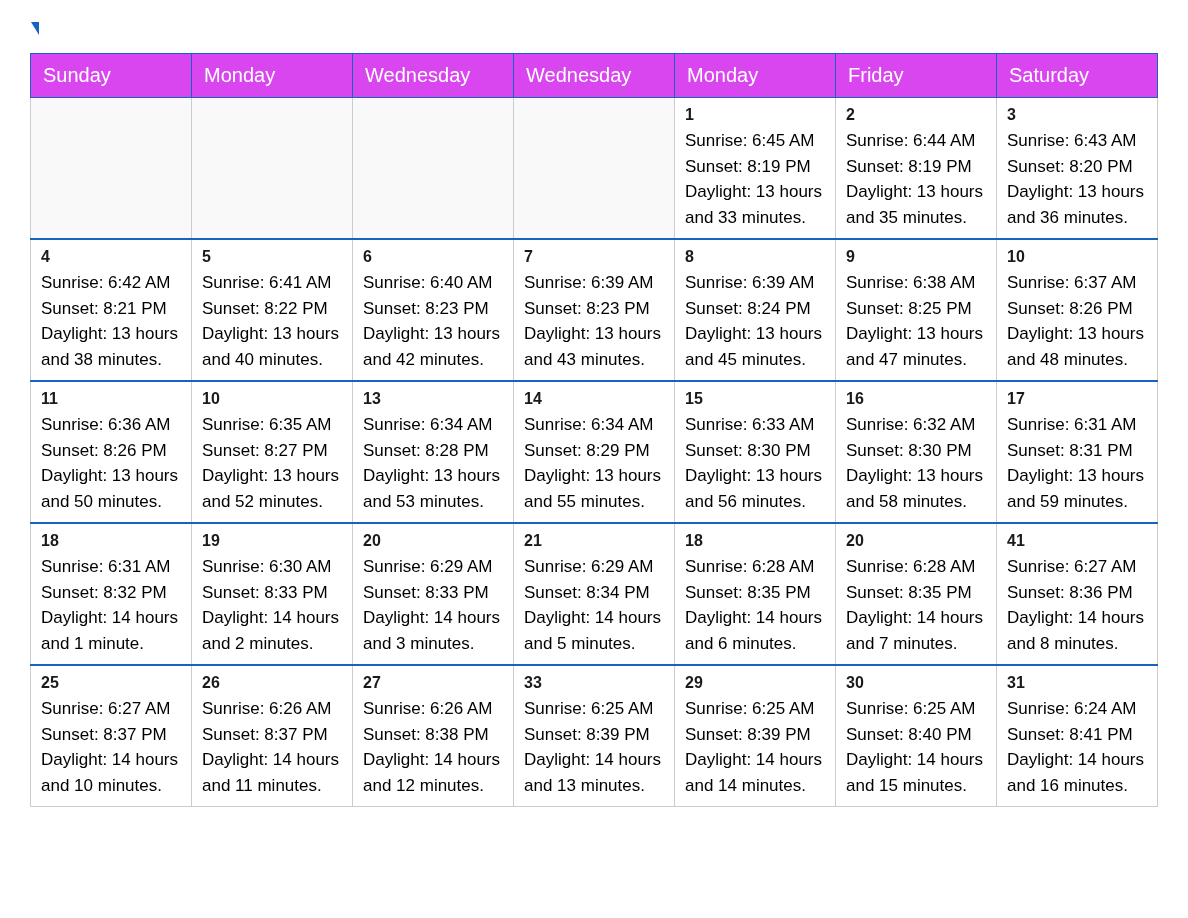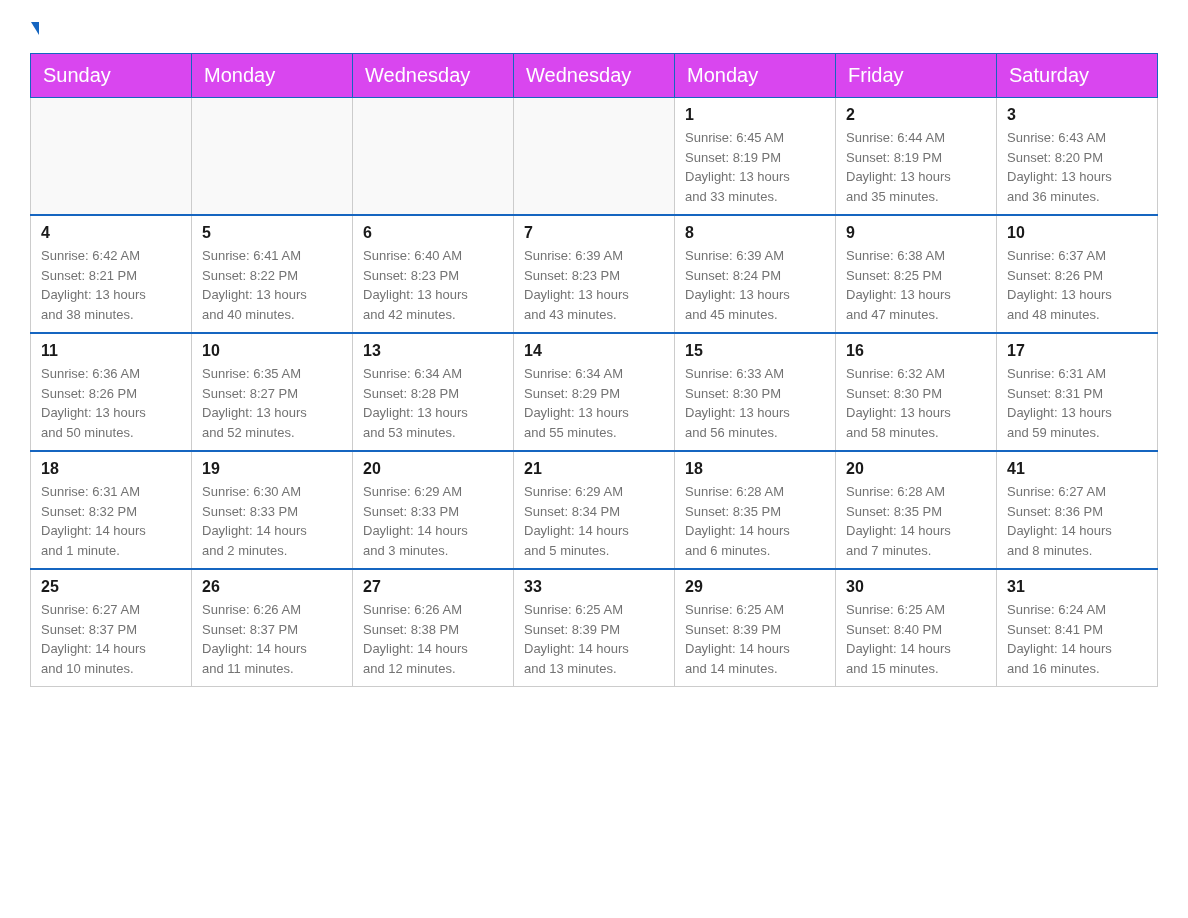--- a/index.html
+++ b/index.html
@@ -63,22 +63,22 @@
       background: #f9f9f9;
     }
     .day-number {
       font-size: 16px;
       font-weight: bold;
       color: #1a1a1a;
       margin-bottom: 4px;
       display: block;
     }
     .day-info {
-      font-size: 13px;
-      color: #737373;
+      font-size: 17px;
+      color: #000000;
       line-height: 1.5;
     }
     .row-border td {
       border-top: 2px solid #1565c0;
     }
     .logo-main-text {
       font-size: 30px;
       font-weight: bold;
       color: #333;
       line-height: 1;

